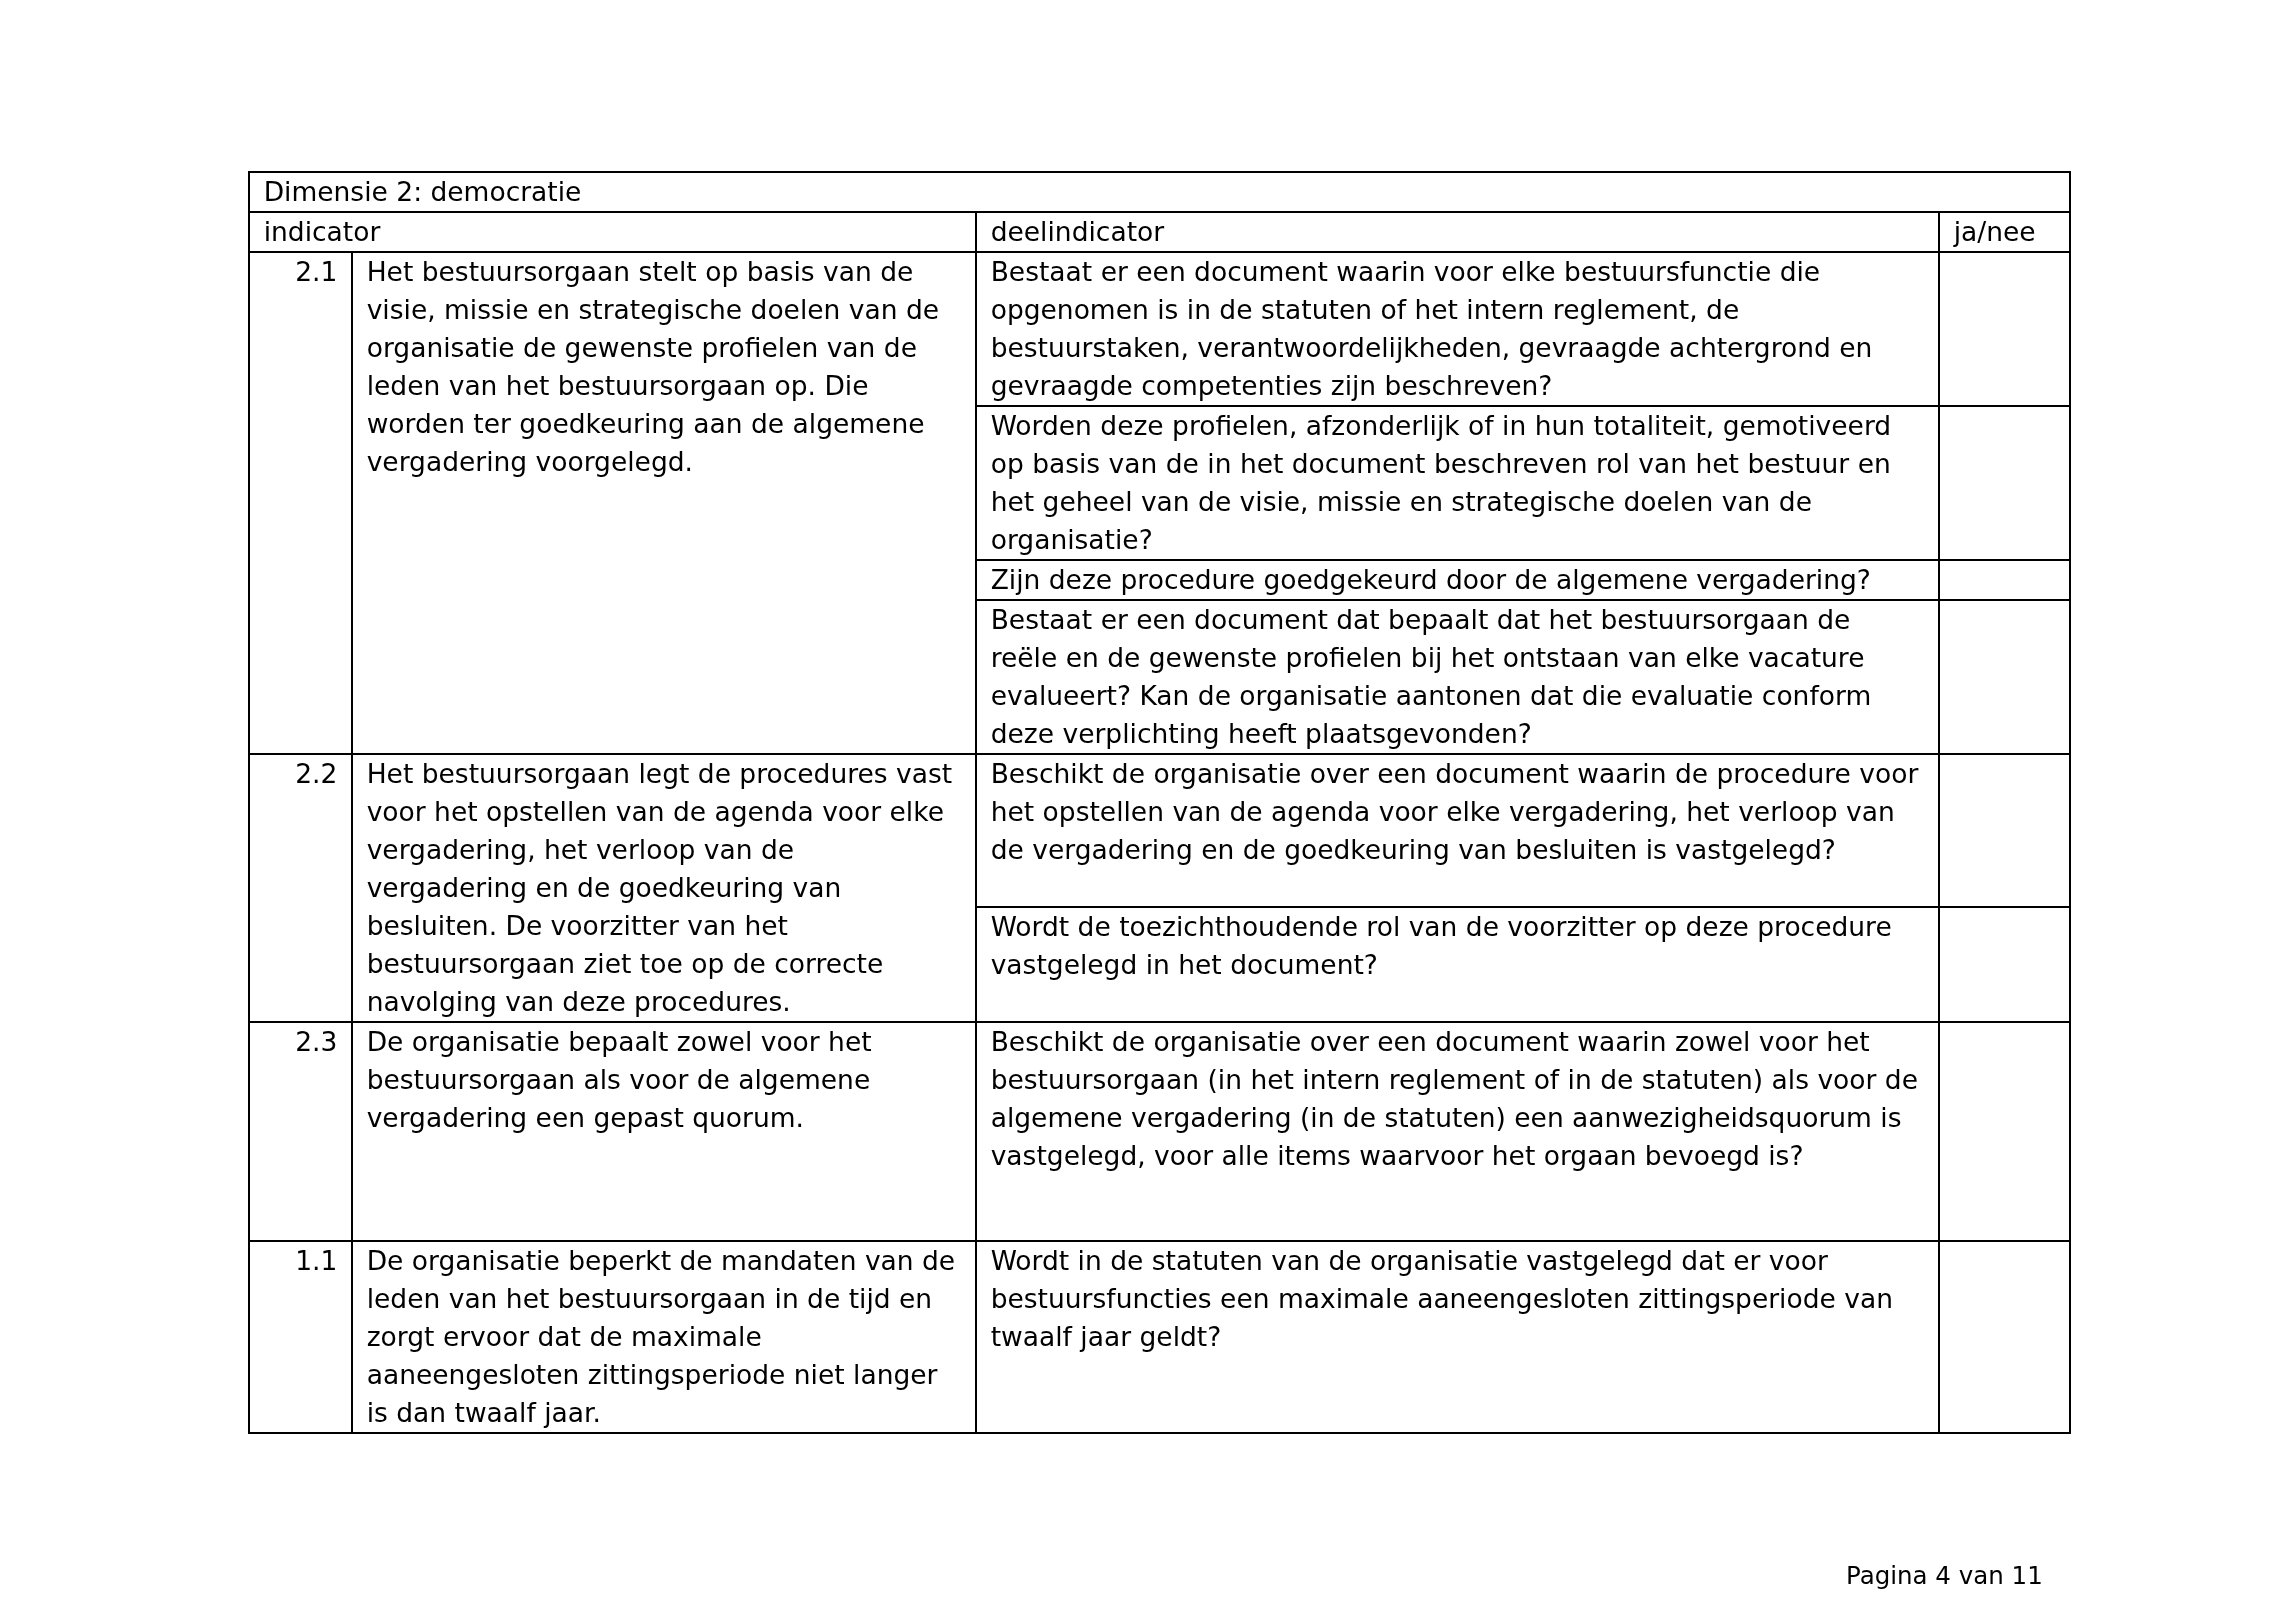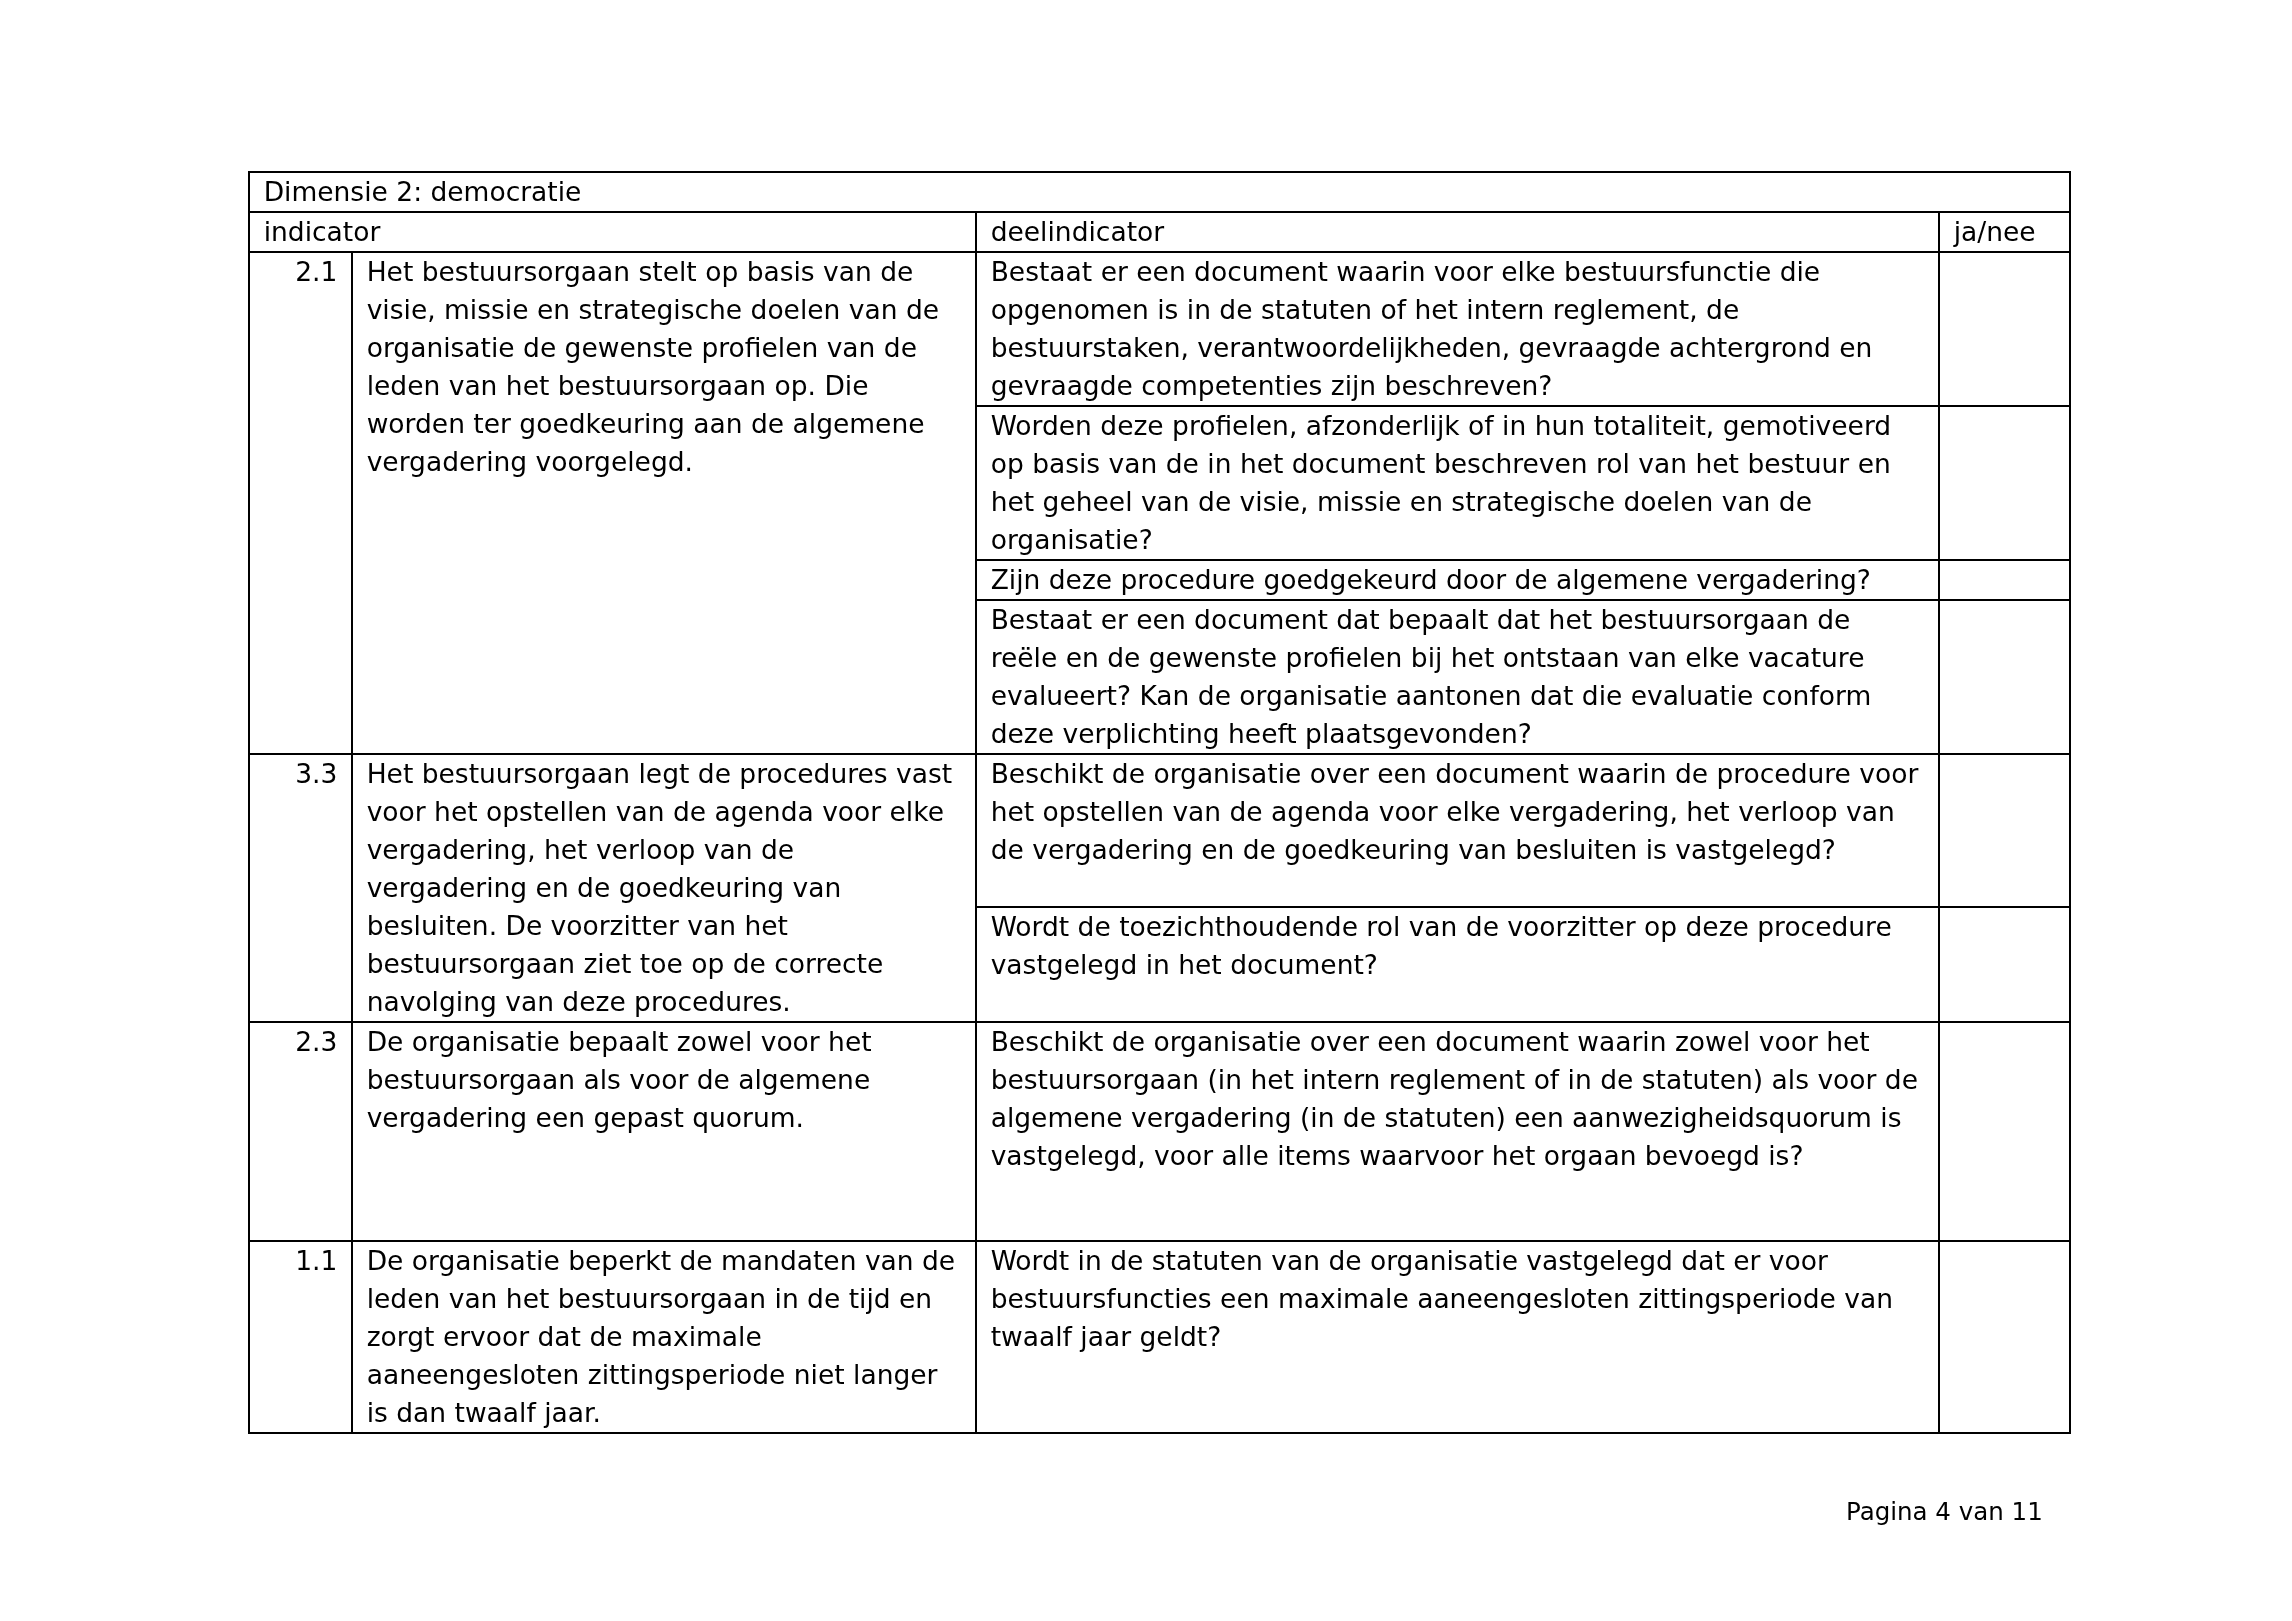--- a/index.html
+++ b/index.html
@@ -27,21 +27,21 @@
     box-sizing: border-box;
     word-wrap: break-word;
   }
   .page-table td.num { padding-left: 13.7px; text-align: right; }
   col.c-num { width: 103px; }
   col.c-ind { width: 624px; }
   col.c-deel { width: 963px; }
   col.c-jn { width: 131px; }
   .footer {
     position: absolute;
-    left: 1846px; top: 1497px;
+    left: 1846px; top: 1561px;
     font-size: 24.5px;
     line-height: 29px;
     white-space: nowrap;
   }
 </style>
 </head>
 <body>
 
 <table class="page-table">
   <colgroup>
@@ -73,21 +73,21 @@
     <tr style="height:39px">
       <td>Zijn deze procedure goedgekeurd door de algemene vergadering?</td>
       <td></td>
     </tr>
     <tr style="height:154px">
       <td>Bestaat er een document dat bepaalt dat het bestuursorgaan de reële en de gewenste profielen bij het ontstaan van elke vacature evalueert? Kan de organisatie aantonen dat die evaluatie conform deze verplichting heeft plaatsgevonden?</td>
       <td></td>
     </tr>
 
     <tr style="height:153px">
-      <td rowspan="2" class="num">3.3</td>
+      <td rowspan="2" class="num">2.2</td>
       <td rowspan="2">Het bestuursorgaan legt de procedures vast voor het opstellen van de agenda voor elke vergadering, het verloop van de vergadering en de goedkeuring van besluiten. De voorzitter van het bestuursorgaan ziet toe op de correcte navolging van deze procedures.</td>
       <td>Beschikt de organisatie over een document waarin de procedure voor het opstellen van de agenda voor elke vergadering, het verloop van de vergadering en de goedkeuring van besluiten is vastgelegd?</td>
       <td></td>
     </tr>
     <tr style="height:115px">
       <td>Wordt de toezichthoudende rol van de voorzitter op deze procedure vastgelegd in het document?</td>
       <td></td>
     </tr>
 
     <tr style="height:219px">

